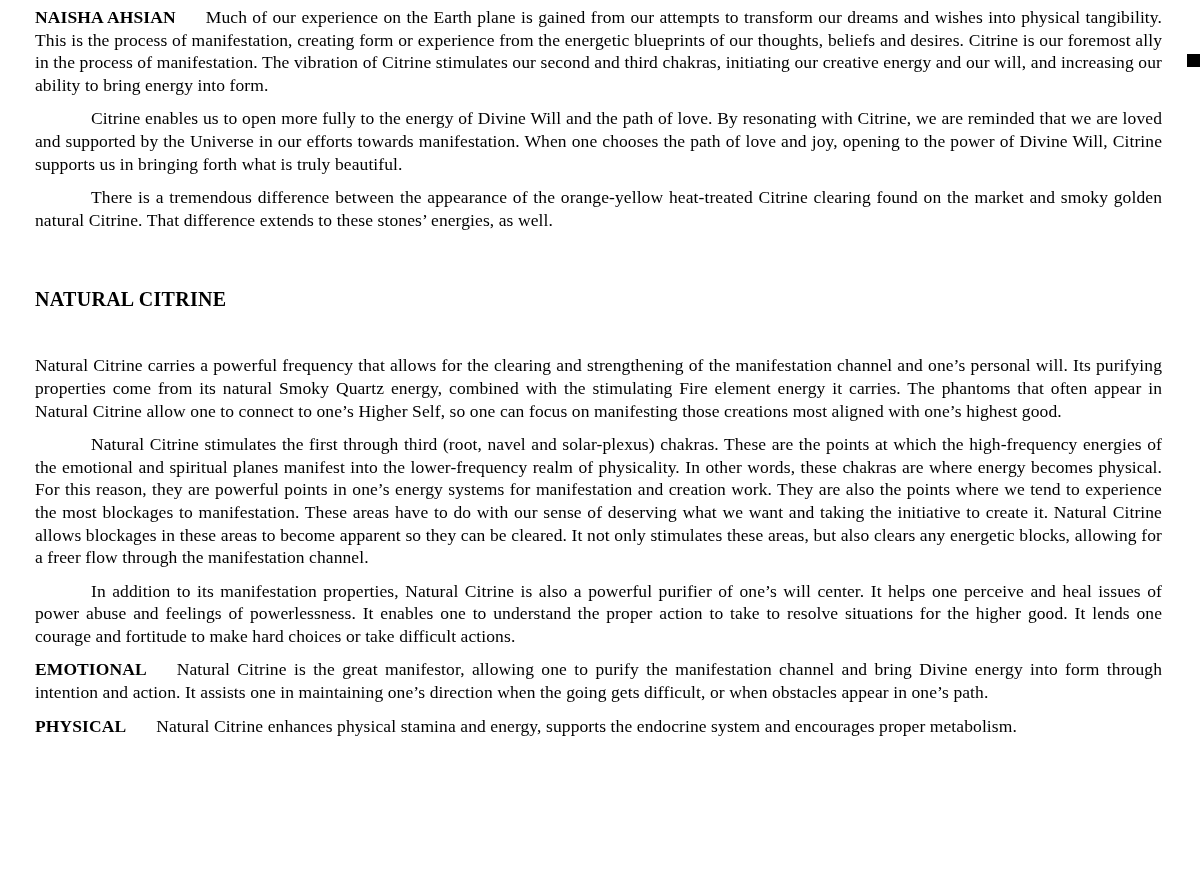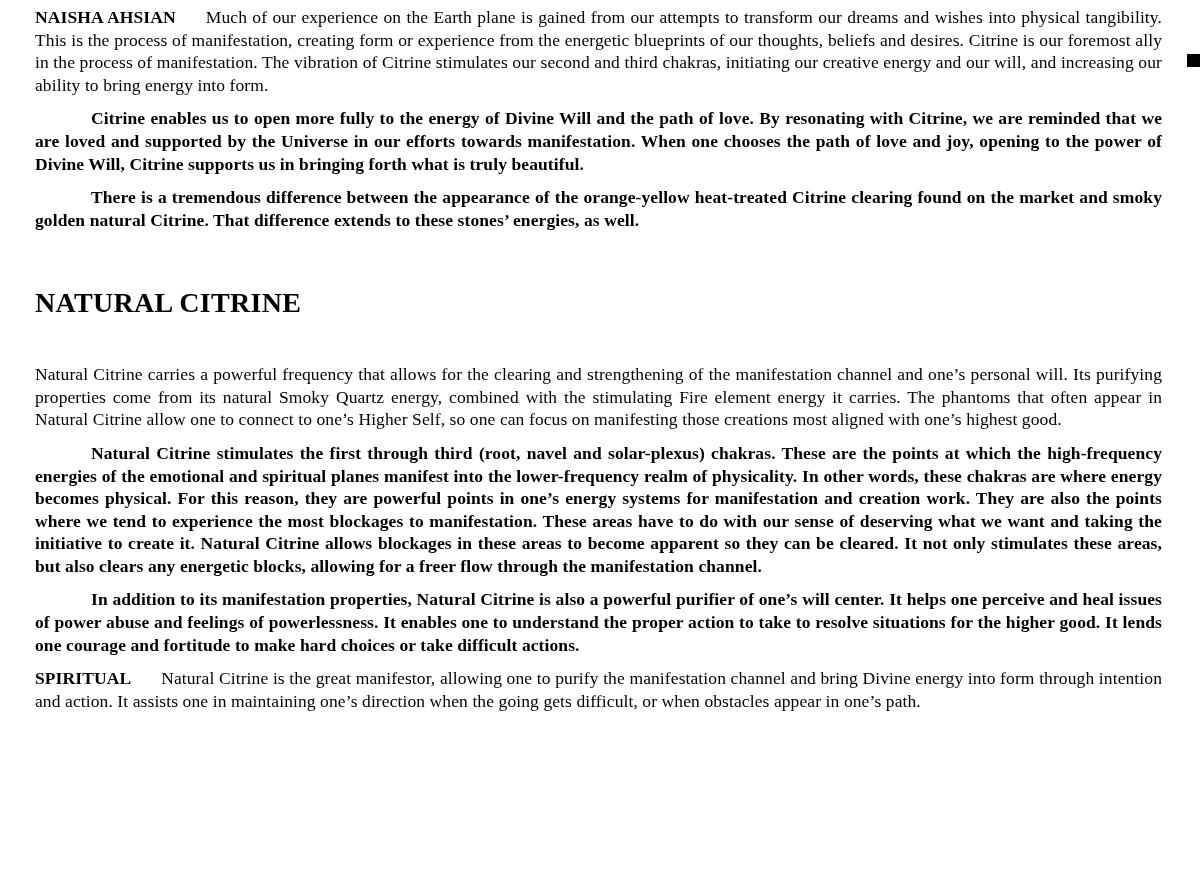--- a/index.html
+++ b/index.html
@@ -27,28 +27,27 @@
     font-size: 17.5px;
     line-height: 22.6px;
     text-align: justify;
     letter-spacing: 0.1px;
   }
   .para + .para {
     margin-top: 11px;
   }
   .indent {
     text-indent: 56px;
-    font-weight: bold;
   }
   .lead {
     font-weight: bold;
     margin-right: 30px;
   }
   .section-heading {
-    font-size: 28px;
+    font-size: 20px;
     font-weight: bold;
     letter-spacing: 0.3px;
     margin: 57px 0 44px 0;
     line-height: 1.1;
   }
   .artifact {
     position: absolute;
     right: 0;
     top: 54px;
     width: 13px;
@@ -68,19 +67,20 @@
   <p class="para indent"><span>There is a tremendous difference between the appearance of the orange-yellow heat-treated Citrine clearing found on the market and smoky golden natural Citrine. That difference extends to these stones’ energies, as well.</span></p>
 
   <h1 class="section-heading">NATURAL CITRINE</h1>
 
   <p class="para"><span>Natural Citrine carries a powerful frequency that allows for the clearing and strengthening of the manifestation channel and one’s personal will. Its purifying properties come from its natural Smoky Quartz energy, combined with the stimulating Fire element energy it carries. The phantoms that often appear in Natural Citrine allow one to connect to one’s Higher Self, so one can focus on manifesting those creations most aligned with one’s highest good.</span></p>
 
   <p class="para indent"><span>Natural Citrine stimulates the first through third (root, navel and solar-plexus) chakras. These are the points at which the high-frequency energies of the emotional and spiritual planes manifest into the lower-frequency realm of physicality. In other words, these chakras are where energy becomes physical. For this reason, they are powerful points in one’s energy systems for manifestation and creation work. They are also the points where we tend to experience the most blockages to manifestation. These areas have to do with our sense of deserving what we want and taking the initiative to create it. Natural Citrine allows blockages in these areas to become apparent so they can be cleared. It not only stimulates these areas, but also clears any energetic blocks, allowing for a freer flow through the manifestation channel.</span></p>
 
   <p class="para indent"><span>In addition to its manifestation properties, Natural Citrine is also a powerful purifier of one’s will center. It helps one perceive and heal issues of power abuse and feelings of powerlessness. It enables one to understand the proper action to take to resolve situations for the higher good. It lends one courage and fortitude to make hard choices or take difficult actions.</span></p>
 
-  <p class="para"><b class="lead">SPIRITUAL</b><span>Natural Citrine is the great manifestor, allowing one to purify the manifestation channel and bring Divine energy into form through intention and action. It assists one in maintaining one’s direction when the going gets difficult, or when obstacles appear in one’s path.</span></p>
+  <p class="para"><b class="lead">EMOTIONAL</b><span>Natural Citrine is the great manifestor, allowing one to purify the manifestation channel and bring Divine energy into form through intention and action. It assists one in maintaining one’s direction when the going gets difficult, or when obstacles appear in one’s path.</span></p>
 
 
+  <p class="para"><b class="lead">PHYSICAL</b><span>Natural Citrine enhances physical stamina and energy, supports the endocrine system and encourages proper metabolism.</span></p>
 
   <div class="artifact"></div>
 
 </main>
 
 </body></html>

